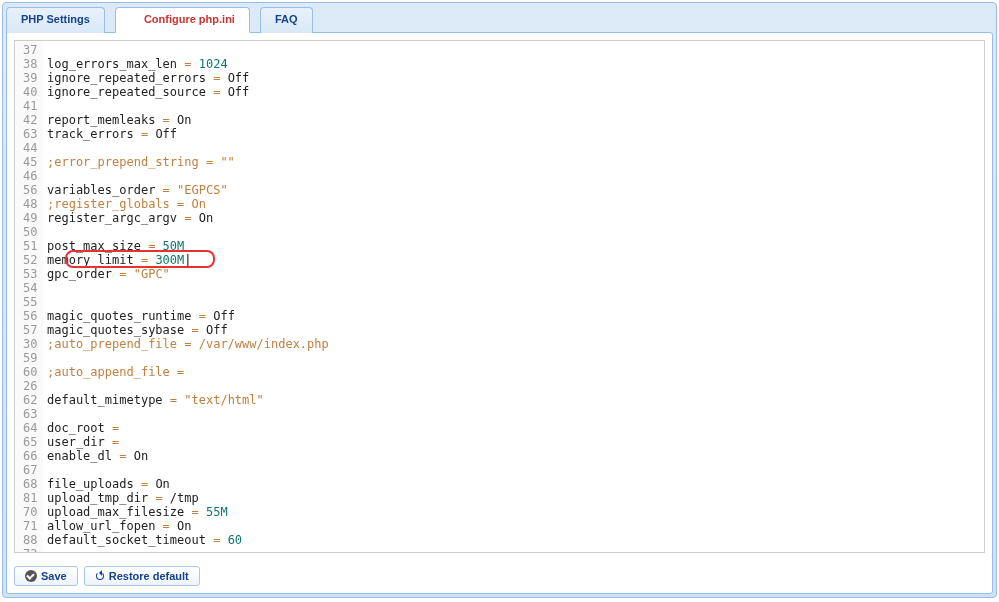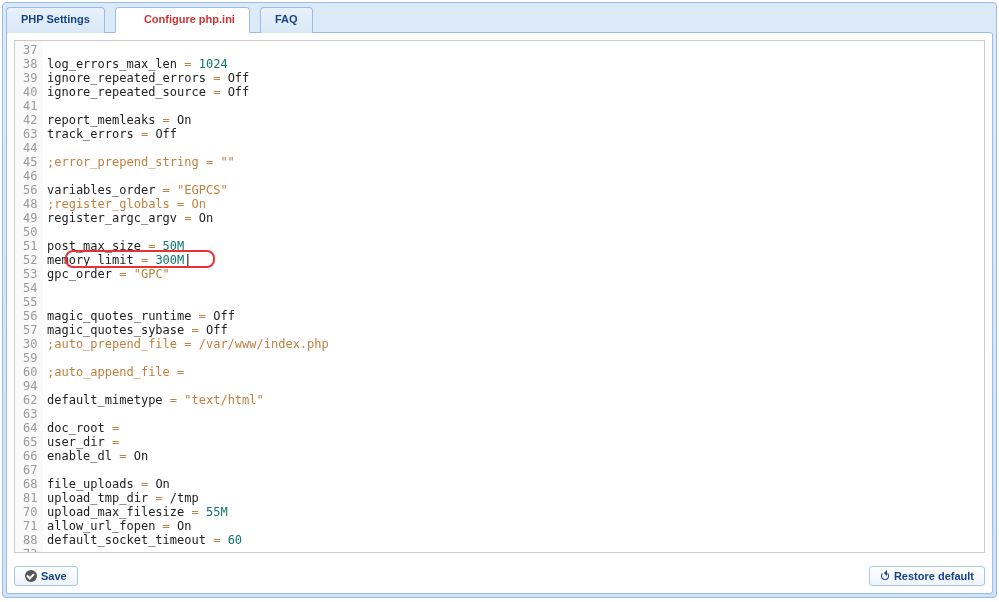--- a/index.html
+++ b/index.html
@@ -99,21 +99,20 @@
 .highlight-box {
   border: 2px solid #e83232;
   border-radius: 8px;
   position: absolute;
   pointer-events: none;
 }
 .footer {
   padding: 6px 7px 7px 7px;
   display: flex;
   gap: 6px;
-  justify-content: space-between;
 }
 .btn {
   display: inline-flex;
   align-items: center;
   gap: 4px;
   padding: 3px 10px;
   border: 1px solid #a9c7e8;
   border-radius: 3px;
   background: linear-gradient(to bottom, #fff 0%, #eef4fb 100%);
   color: #15428b;
@@ -188,21 +187,21 @@
               <div class="gutter-line">51</div>
               <div class="gutter-line">52</div>
               <div class="gutter-line">53</div>
               <div class="gutter-line">54</div>
               <div class="gutter-line">55</div>
               <div class="gutter-line">56</div>
               <div class="gutter-line">57</div>
               <div class="gutter-line">30</div>
               <div class="gutter-line">59</div>
               <div class="gutter-line">60</div>
-              <div class="gutter-line">94</div>
+              <div class="gutter-line">26</div>
               <div class="gutter-line">62</div>
               <div class="gutter-line">63</div>
               <div class="gutter-line">64</div>
               <div class="gutter-line">65</div>
               <div class="gutter-line">66</div>
               <div class="gutter-line">67</div>
               <div class="gutter-line">68</div>
               <div class="gutter-line">81</div>
               <div class="gutter-line">70</div>
               <div class="gutter-line">71</div>

